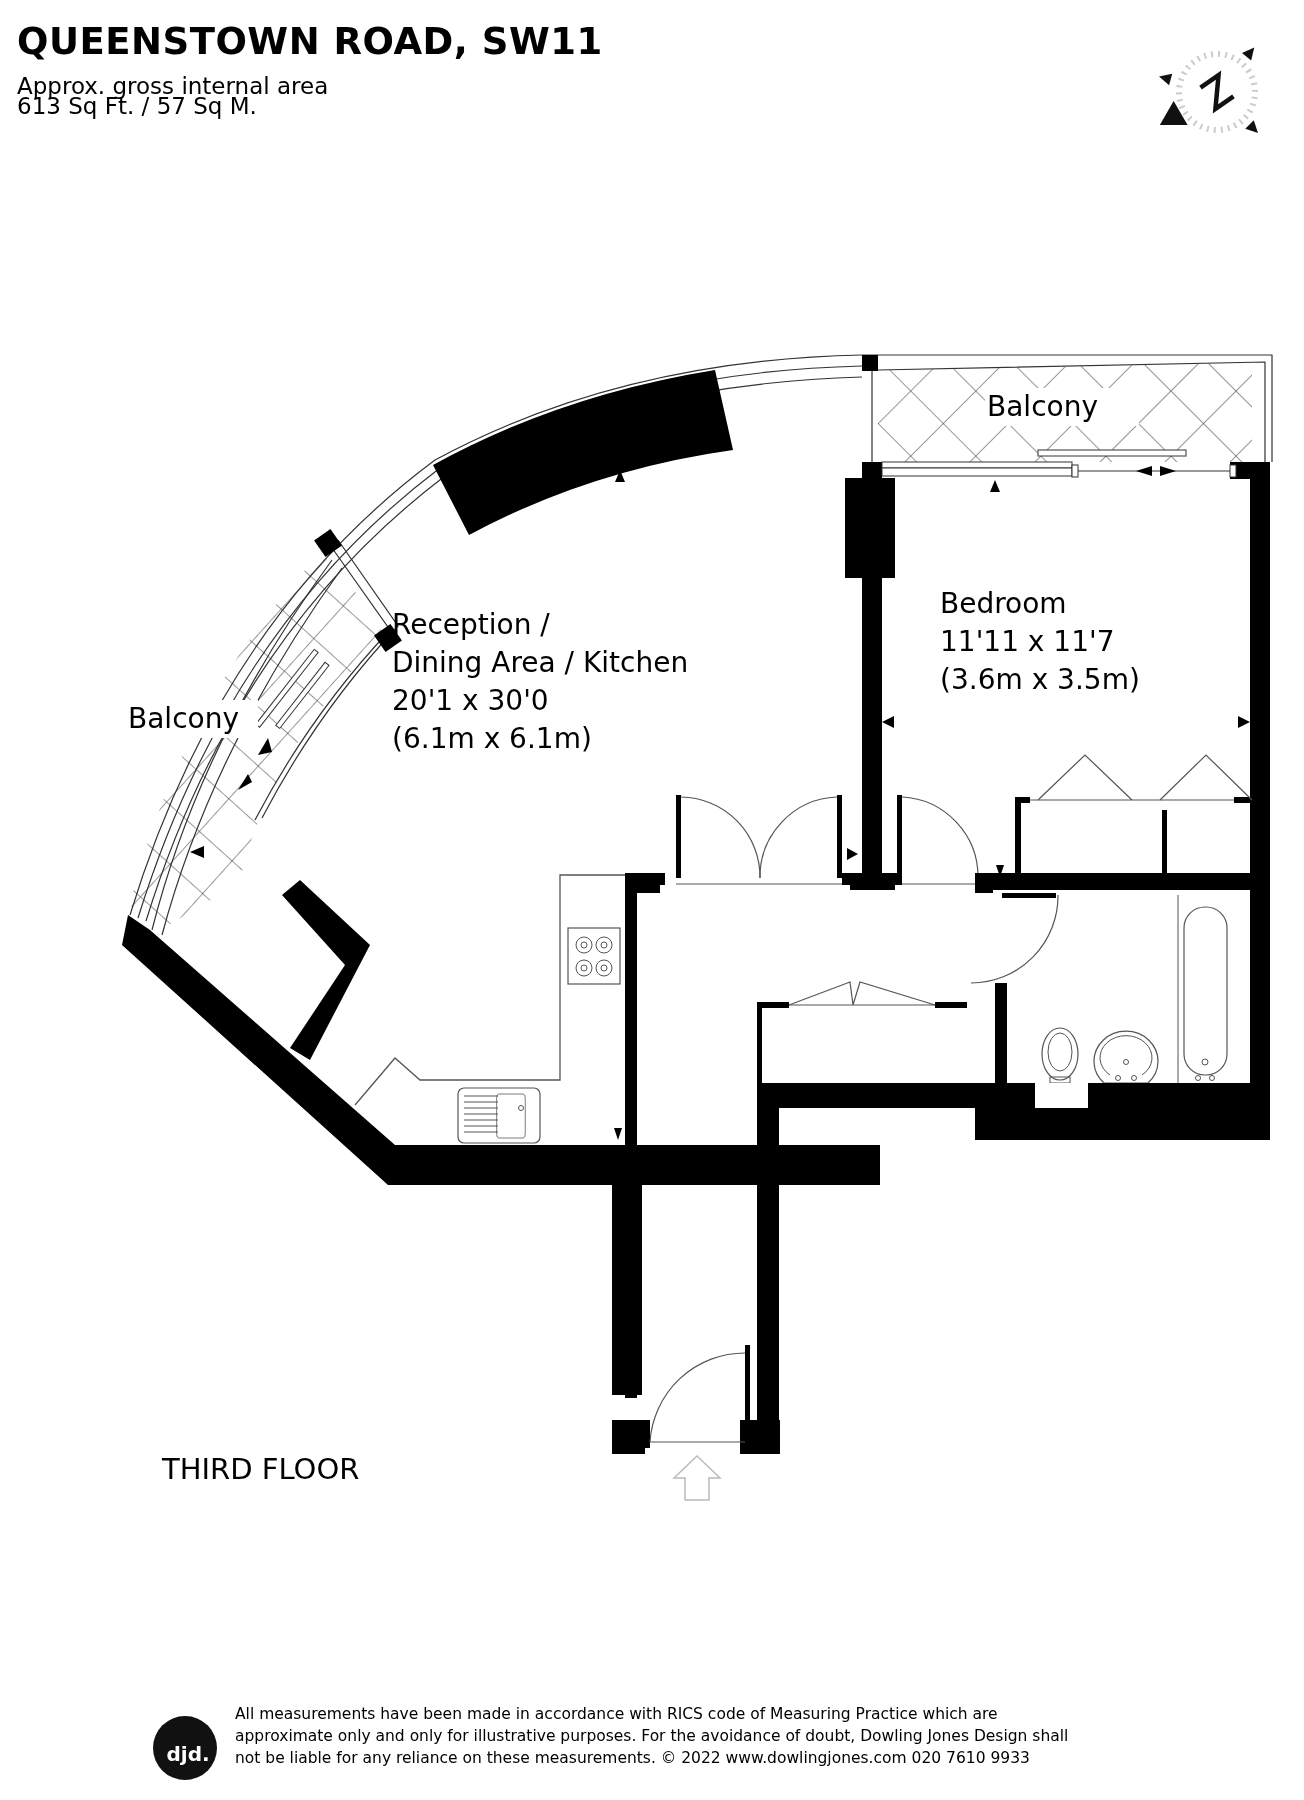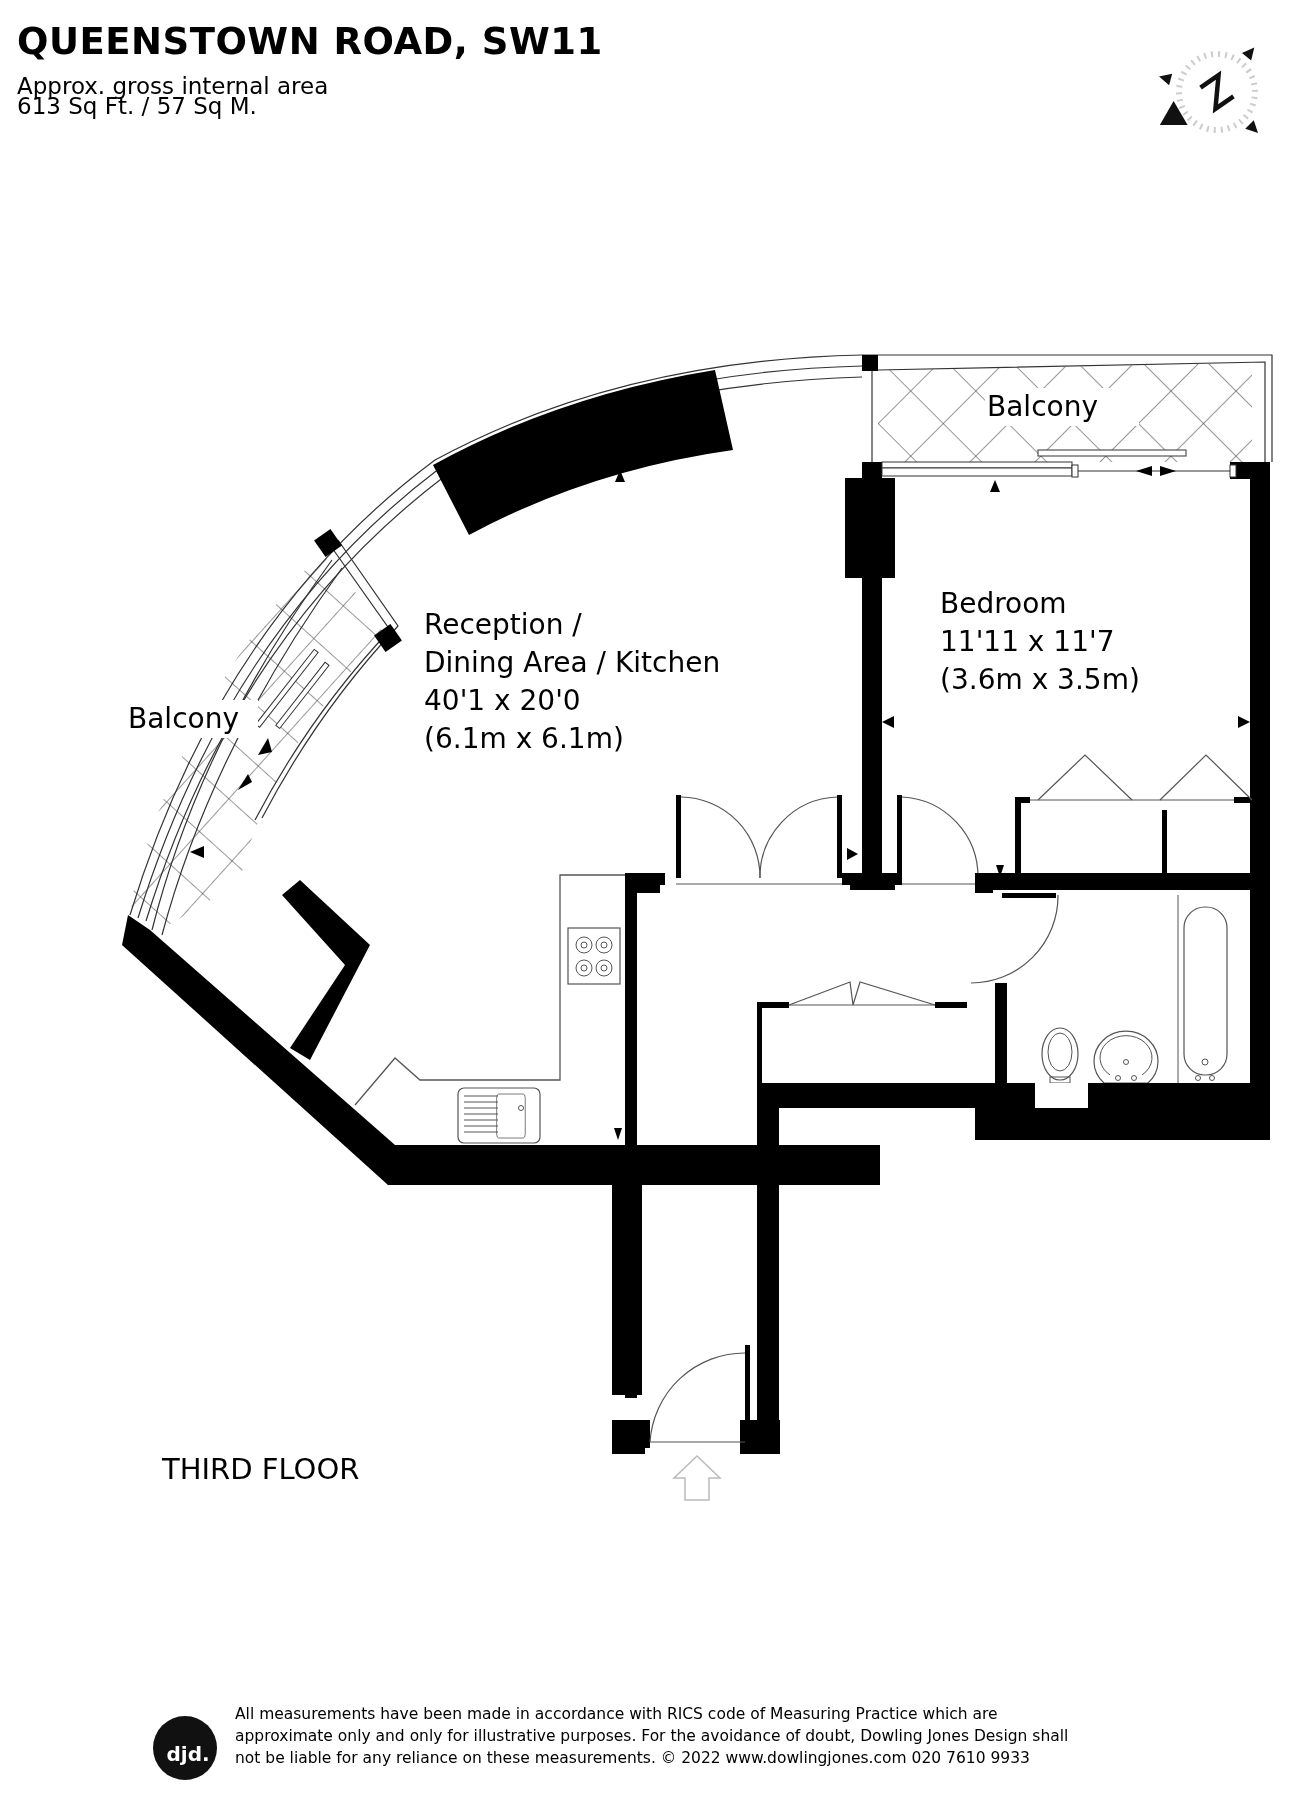--- a/index.html
+++ b/index.html
@@ -197,24 +197,24 @@
     <circle cx="1126" cy="1062" r="2.5" fill="none" stroke="#555"></circle>
     <circle cx="1118" cy="1078" r="2.5" fill="none" stroke="#555"></circle>
     <circle cx="1134" cy="1078" r="2.5" fill="none" stroke="#555"></circle>
   </g>
 
   <rect x="757" y="1083" width="513" height="25" fill="#000"></rect>
   <rect x="1035" y="1083" width="53" height="25" fill="#fff"></rect>
   <rect x="975" y="1108" width="295" height="32" fill="#000"></rect>
 </svg>
 
-<div class="room-label" style="left:424px; top:606px; width:380px;">
+<div class="room-label" style="left:392px; top:606px; width:380px;">
   <div>Reception /</div>
   <div>Dining Area / Kitchen</div>
-  <div>40'1 x 20'0</div>
+  <div>20'1 x 30'0</div>
   <div>(6.1m x 6.1m)</div>
 </div>
 
 <div class="room-label" style="left:940px; top:585px; width:250px;">
   <div>Bedroom</div>
   <div>11'11 x 11'7</div>
   <div>(3.6m x 3.5m)</div>
 </div>
 
 <div class="room-label" style="left:985px; top:388px; width:150px; background:#fff; padding:0 2px;">Balcony</div>

